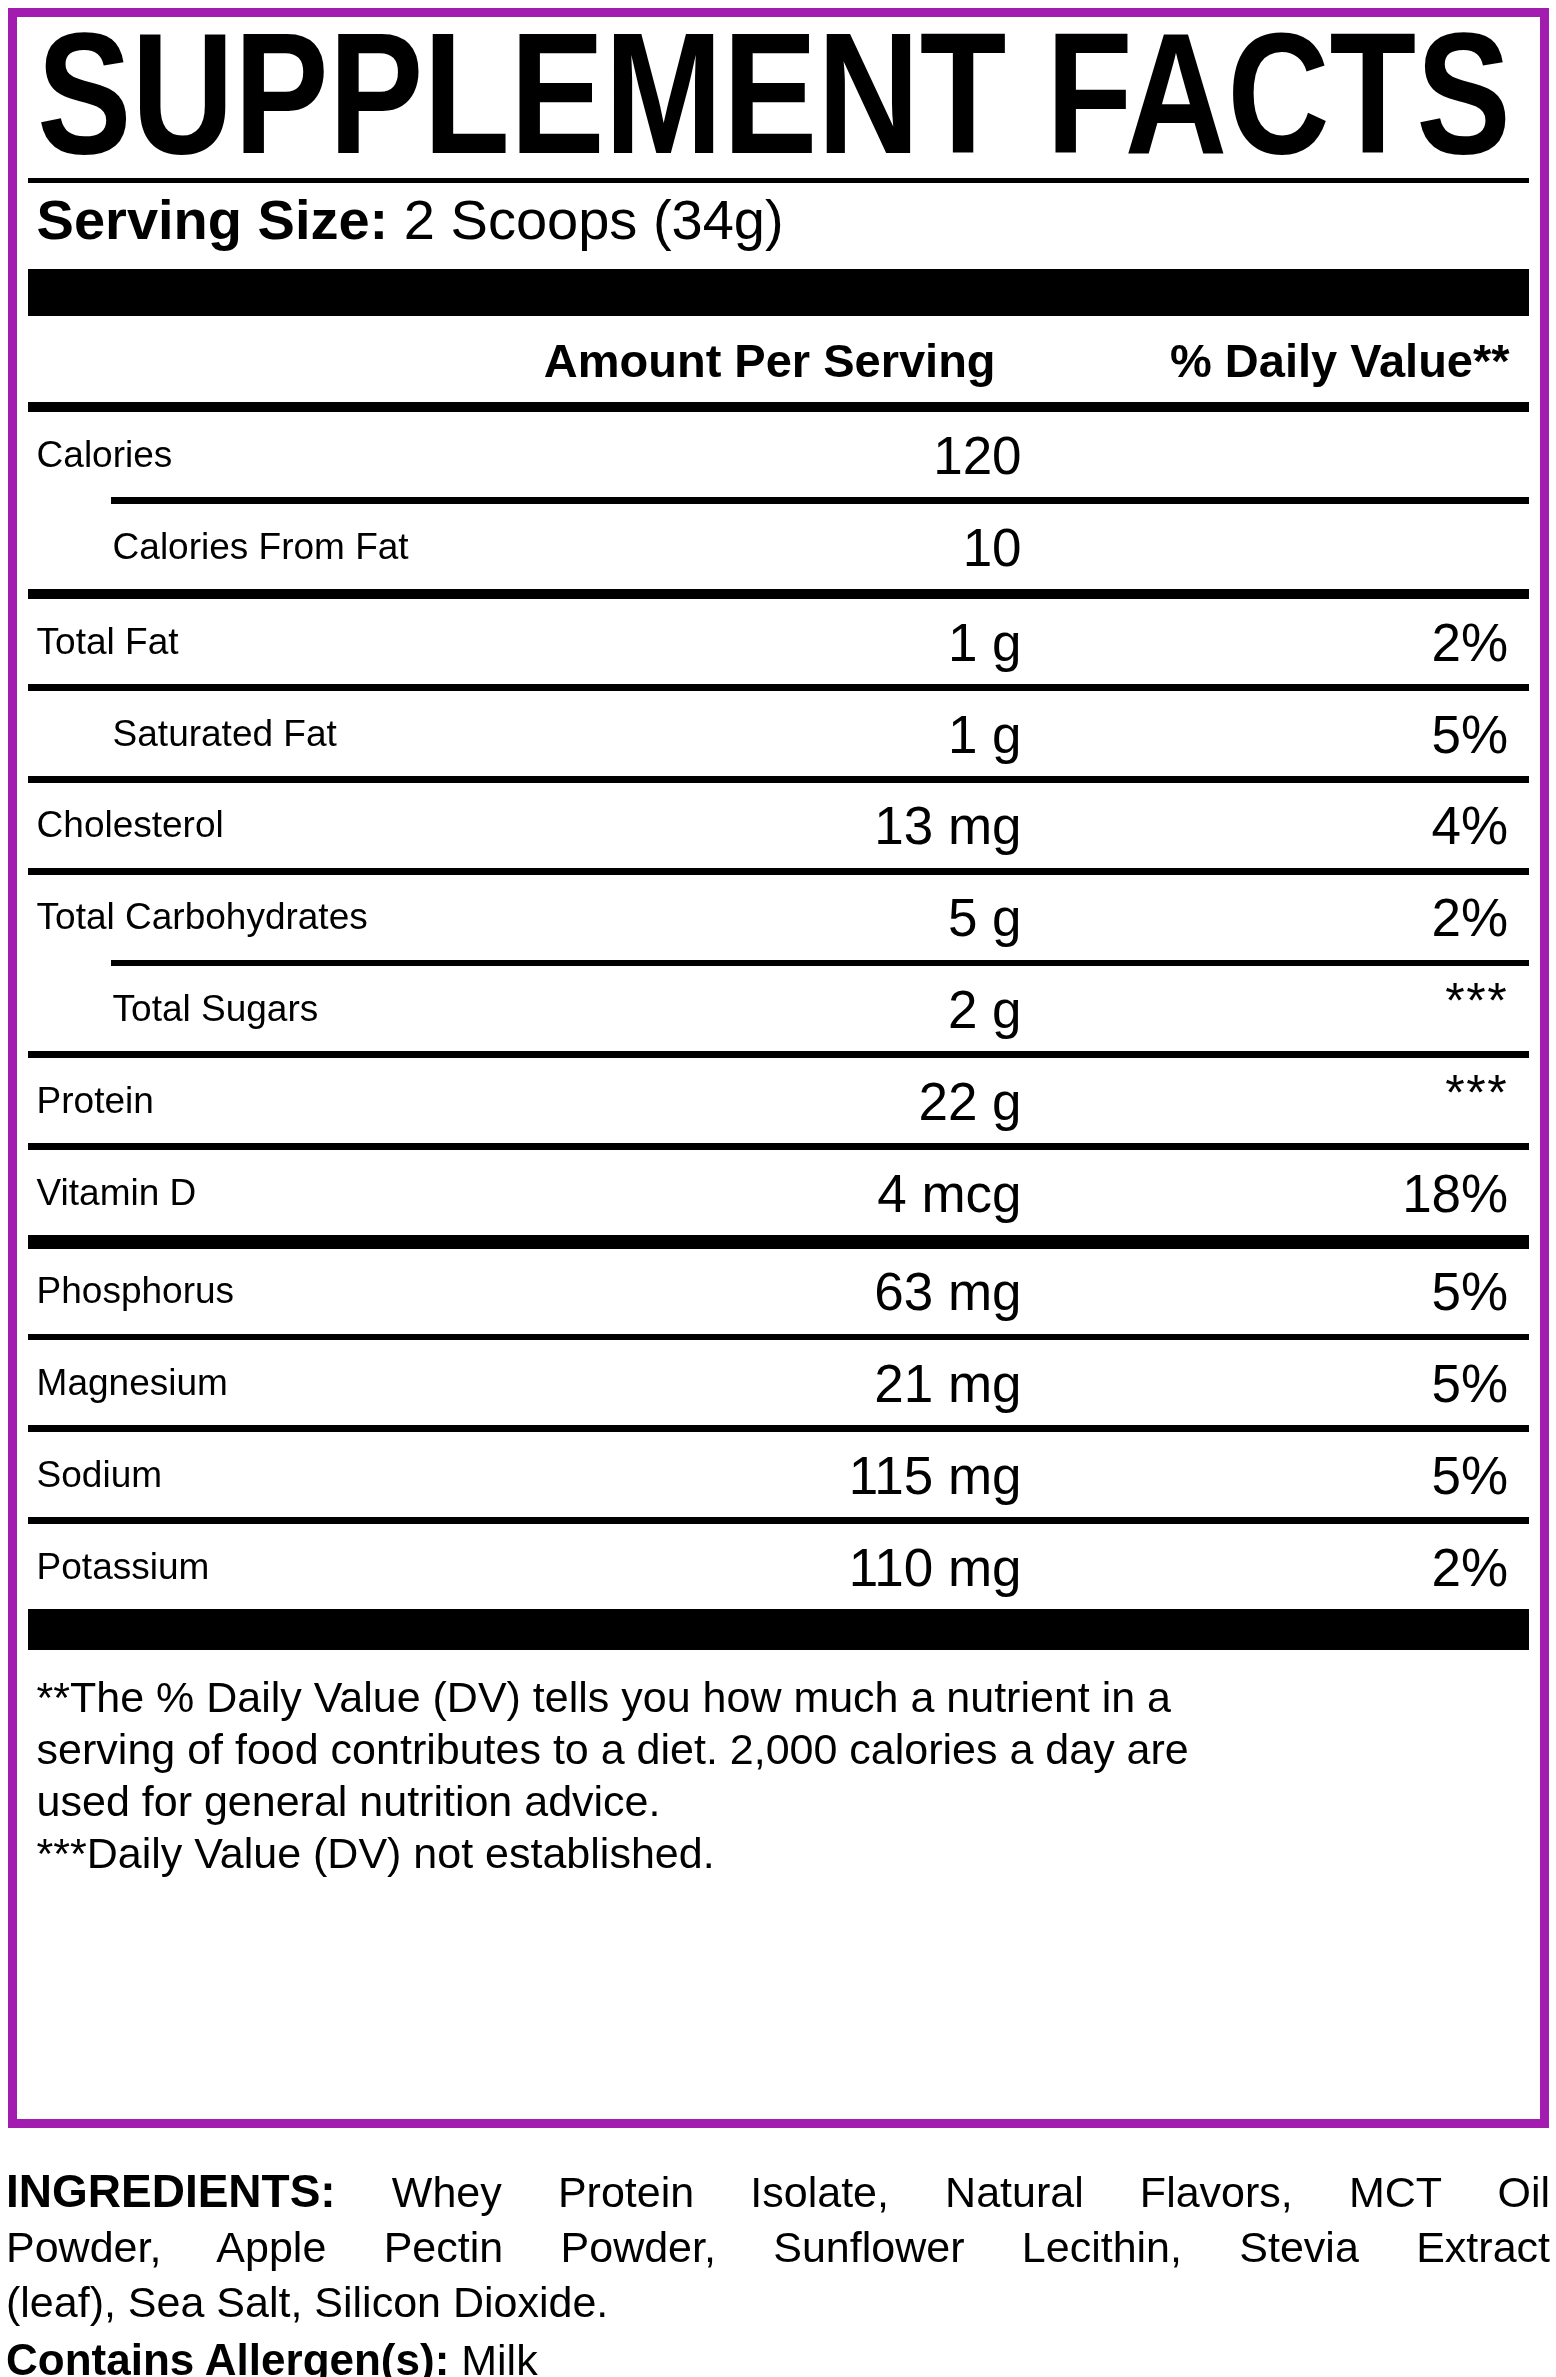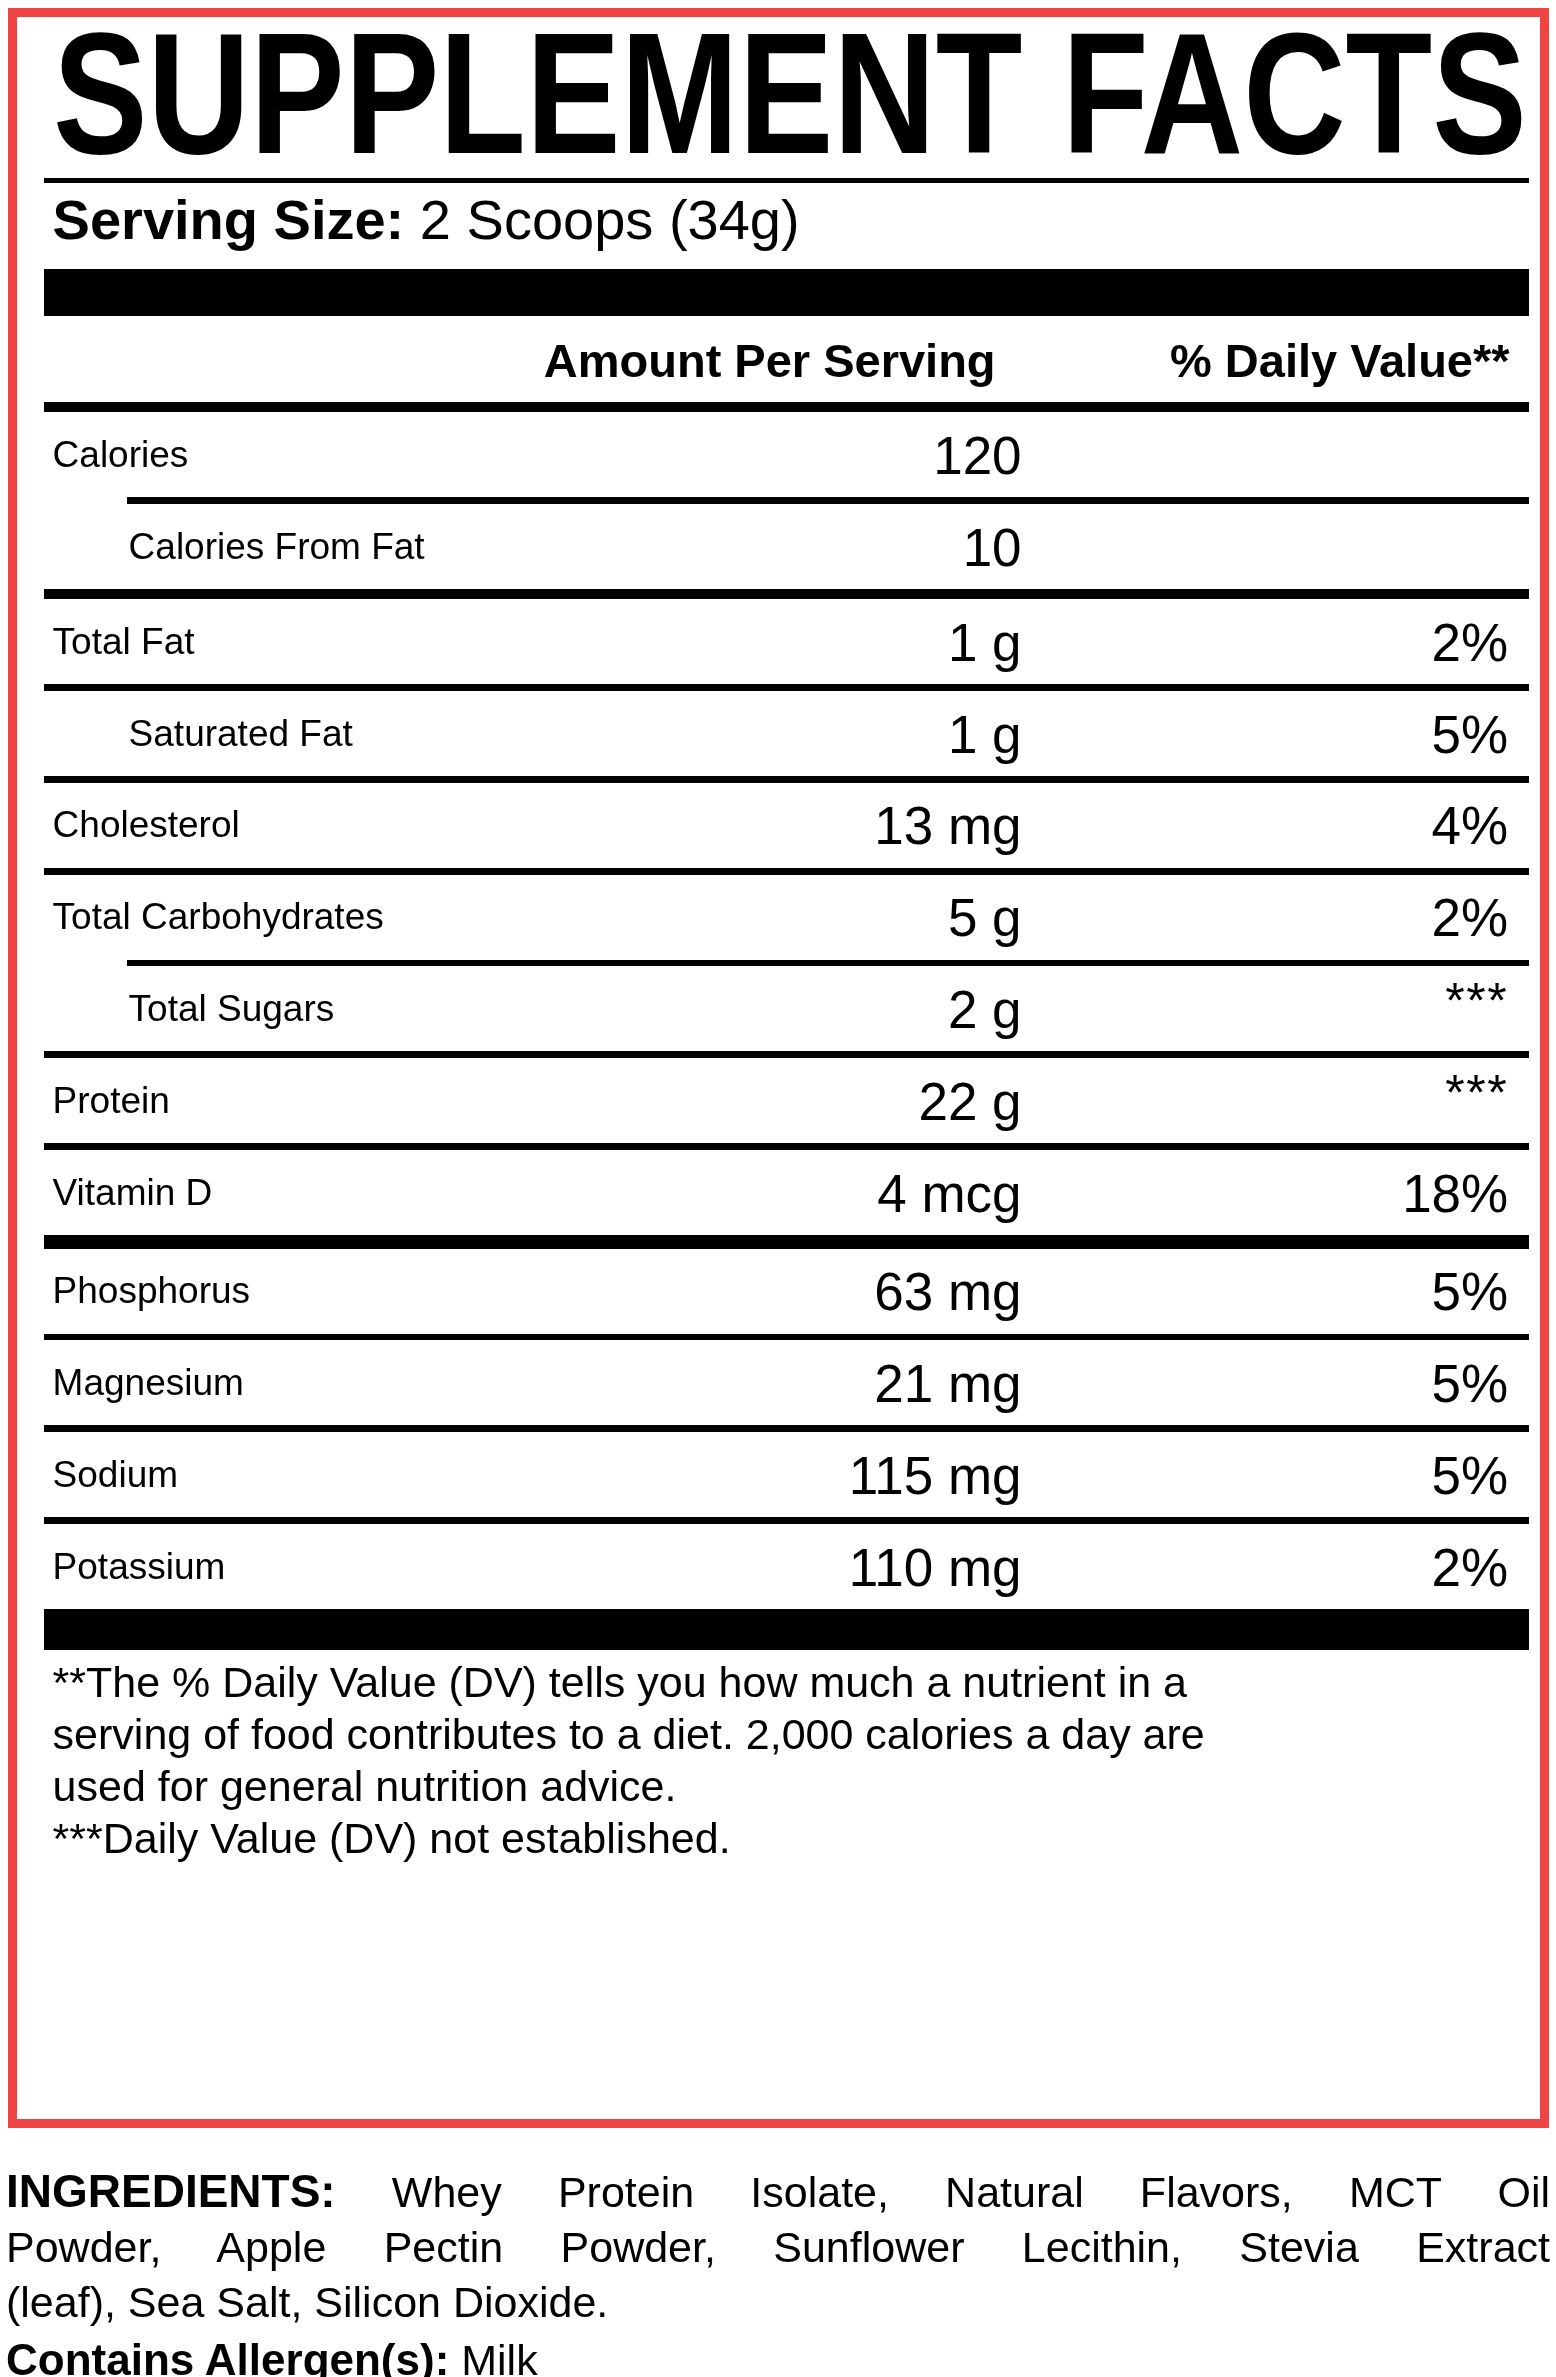--- a/index.html
+++ b/index.html
@@ -2,21 +2,21 @@
 <html style="font-size:12px"><head>
 <meta charset="utf-8">
 <style>
   html,body{margin:0;padding:0;background:#fff;}
   #canvas{
     position:relative;width:1556px;height:2377px;background:#ffffff;
     font-family:"Liberation Sans",sans-serif;color:#000;overflow:hidden;
   }
   .label-box{
     position:absolute;left:7.6px;top:7.6px;width:1541px;height:2120px;
-    border:9px solid #ef4444;box-sizing:border-box;padding:3px 20px 0 36px;
+    border:9px solid #a21caf;box-sizing:border-box;padding:3px 20px 0 20px;
   }
   .title-svg{display:block;margin-top:4.6px;}
   .rule{background:#000;height:5.3px;margin:1.5px -9px 0 -9px;}
   .serv-line{font-size:56px;line-height:74px;white-space:nowrap;}
   .serv-line .b{font-weight:bold;}
   .bar{background:#000;height:47px;margin:12px -9px 0 -9px;}
   .bar.bottom{height:41px;margin-top:0;}
   .hdr-row{position:relative;height:85px;margin-top:1.5px;}
   .hdr-amt{position:absolute;right:524px;top:50%;transform:translateY(-50%);
     font-size:47px;font-weight:bold;white-space:nowrap;margin-left:24px;}
@@ -27,21 +27,21 @@
   .sep.sub{margin-left:74px;}
   .nrow{position:relative;height:85px;}
   .nlabel{position:absolute;left:0;top:50%;transform:translateY(-50%);
     font-size:37px;white-space:nowrap;}
   .nrow.indent .nlabel{left:76px;}
   .amt{position:absolute;right:498px;top:50%;transform:translateY(-50%);
     font-size:53px;white-space:nowrap;}
   .dv{position:absolute;right:11.4px;top:50%;transform:translateY(-50%);
     font-size:53px;white-space:nowrap;}
   .dv.stars{top:6px;transform:none;font-size:50px;letter-spacing:1.5px;}
-  .footnote{margin-top:6px;font-size:43px;line-height:52px;}
+  .footnote{margin-top:21px;font-size:43px;line-height:52px;}
   .ingredients{
     position:absolute;left:6px;top:2164px;width:1544px;
     font-size:43px;line-height:55px;
   }
   .ing-line{text-align:justify;text-align-last:justify;}
   .ing-line.last{text-align:left;text-align-last:left;}
   .ib{font-weight:bold;font-size:46px;}
   .allergen{margin-top:1.5px;font-size:43px;}
   .allergen .ib{font-size:44px;}
 </style>

